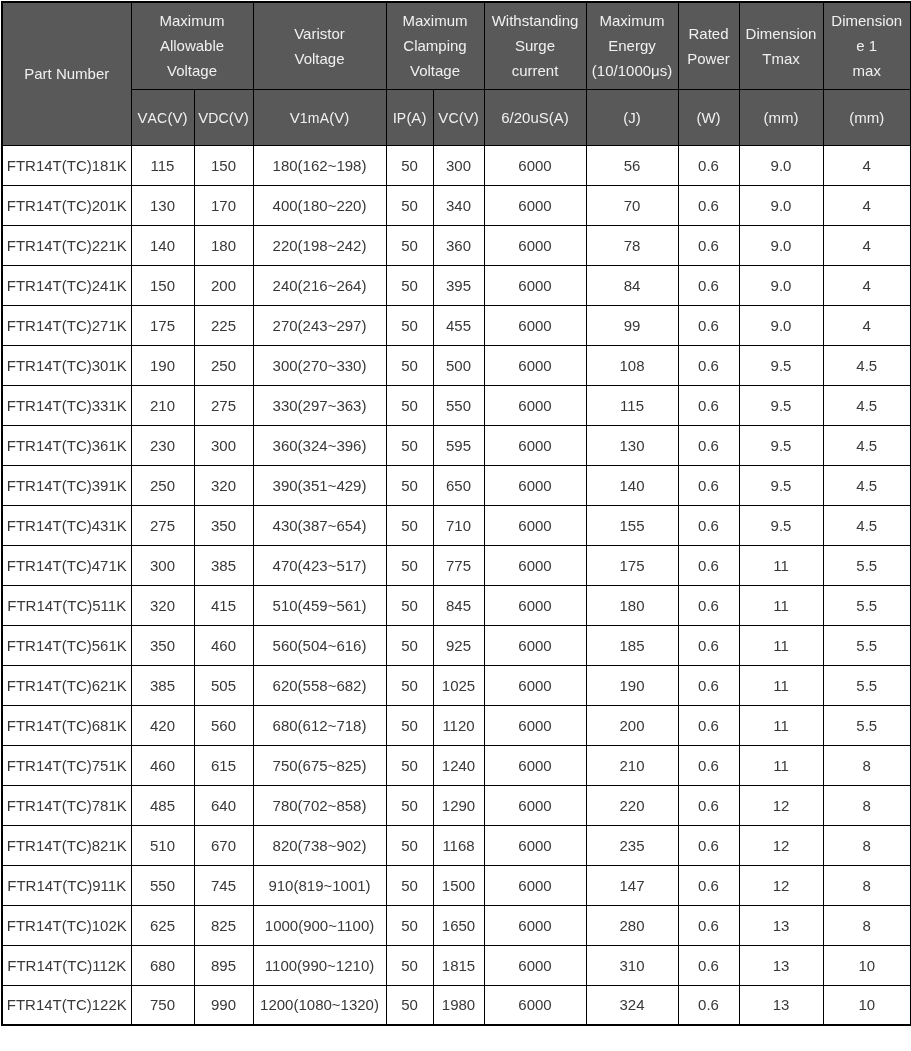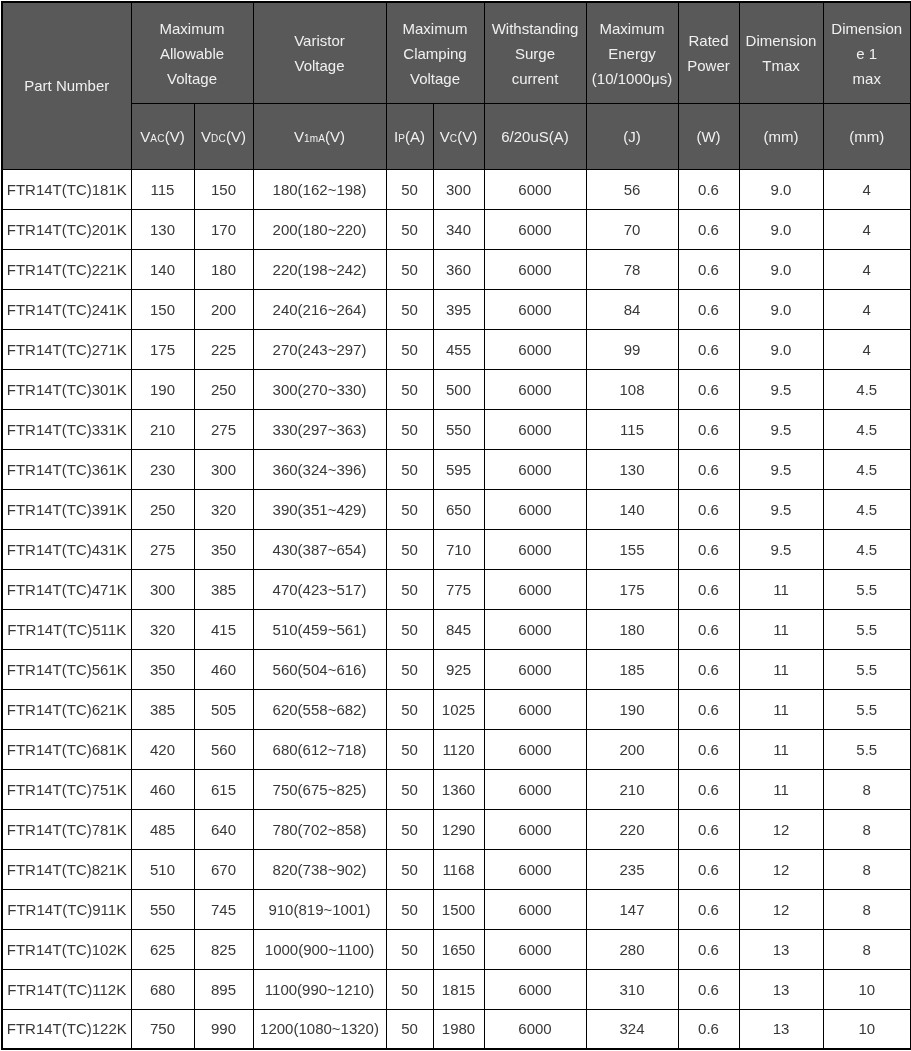--- a/index.html
+++ b/index.html
@@ -13,23 +13,23 @@
     width:906px; border:2px solid #000;
   }
   th, td {
     border:1px solid #000; text-align:center; vertical-align:middle;
     padding:0 2px; overflow:hidden; box-sizing:border-box;
   }
   thead th {
     background:#595959; color:#f0f0f0; font-weight:400; font-size:15px;
   }
   th.group { white-space:pre-line; line-height:25px; height:86px; }
-  th.part-head { height:167px; }
+  th.part-head { height:143px; }
   tr.subrow th { height:55px; }
-  .subscript { font-size:10px; letter-spacing:0.2px; }
+  .subscript { font-size:14px; letter-spacing:0.2px; }
   tbody td {
     height:40px; font-size:15px; color:#383838; background:#ffffff;
   }
 </style>
 </head>
 <body>
 
 <div class="page">
   <table class="spec">
     <colgroup>
@@ -94,21 +94,21 @@
           <td>6000</td>
           <td>56</td>
           <td>0.6</td>
           <td>9.0</td>
           <td>4</td>
         </tr>
         <tr>
           <td>FTR14T(TC)201K</td>
           <td>130</td>
           <td>170</td>
-          <td>200(180~220)</td>
+          <td>400(180~220)</td>
           <td>50</td>
           <td>340</td>
           <td>6000</td>
           <td>70</td>
           <td>0.6</td>
           <td>9.0</td>
           <td>4</td>
         </tr>
         <tr>
           <td>FTR14T(TC)221K</td>
@@ -278,21 +278,21 @@
           <td>0.6</td>
           <td>11</td>
           <td>5.5</td>
         </tr>
         <tr>
           <td>FTR14T(TC)751K</td>
           <td>460</td>
           <td>615</td>
           <td>750(675~825)</td>
           <td>50</td>
-          <td>1360</td>
+          <td>1240</td>
           <td>6000</td>
           <td>210</td>
           <td>0.6</td>
           <td>11</td>
           <td>8</td>
         </tr>
         <tr>
           <td>FTR14T(TC)781K</td>
           <td>485</td>
           <td>640</td>

